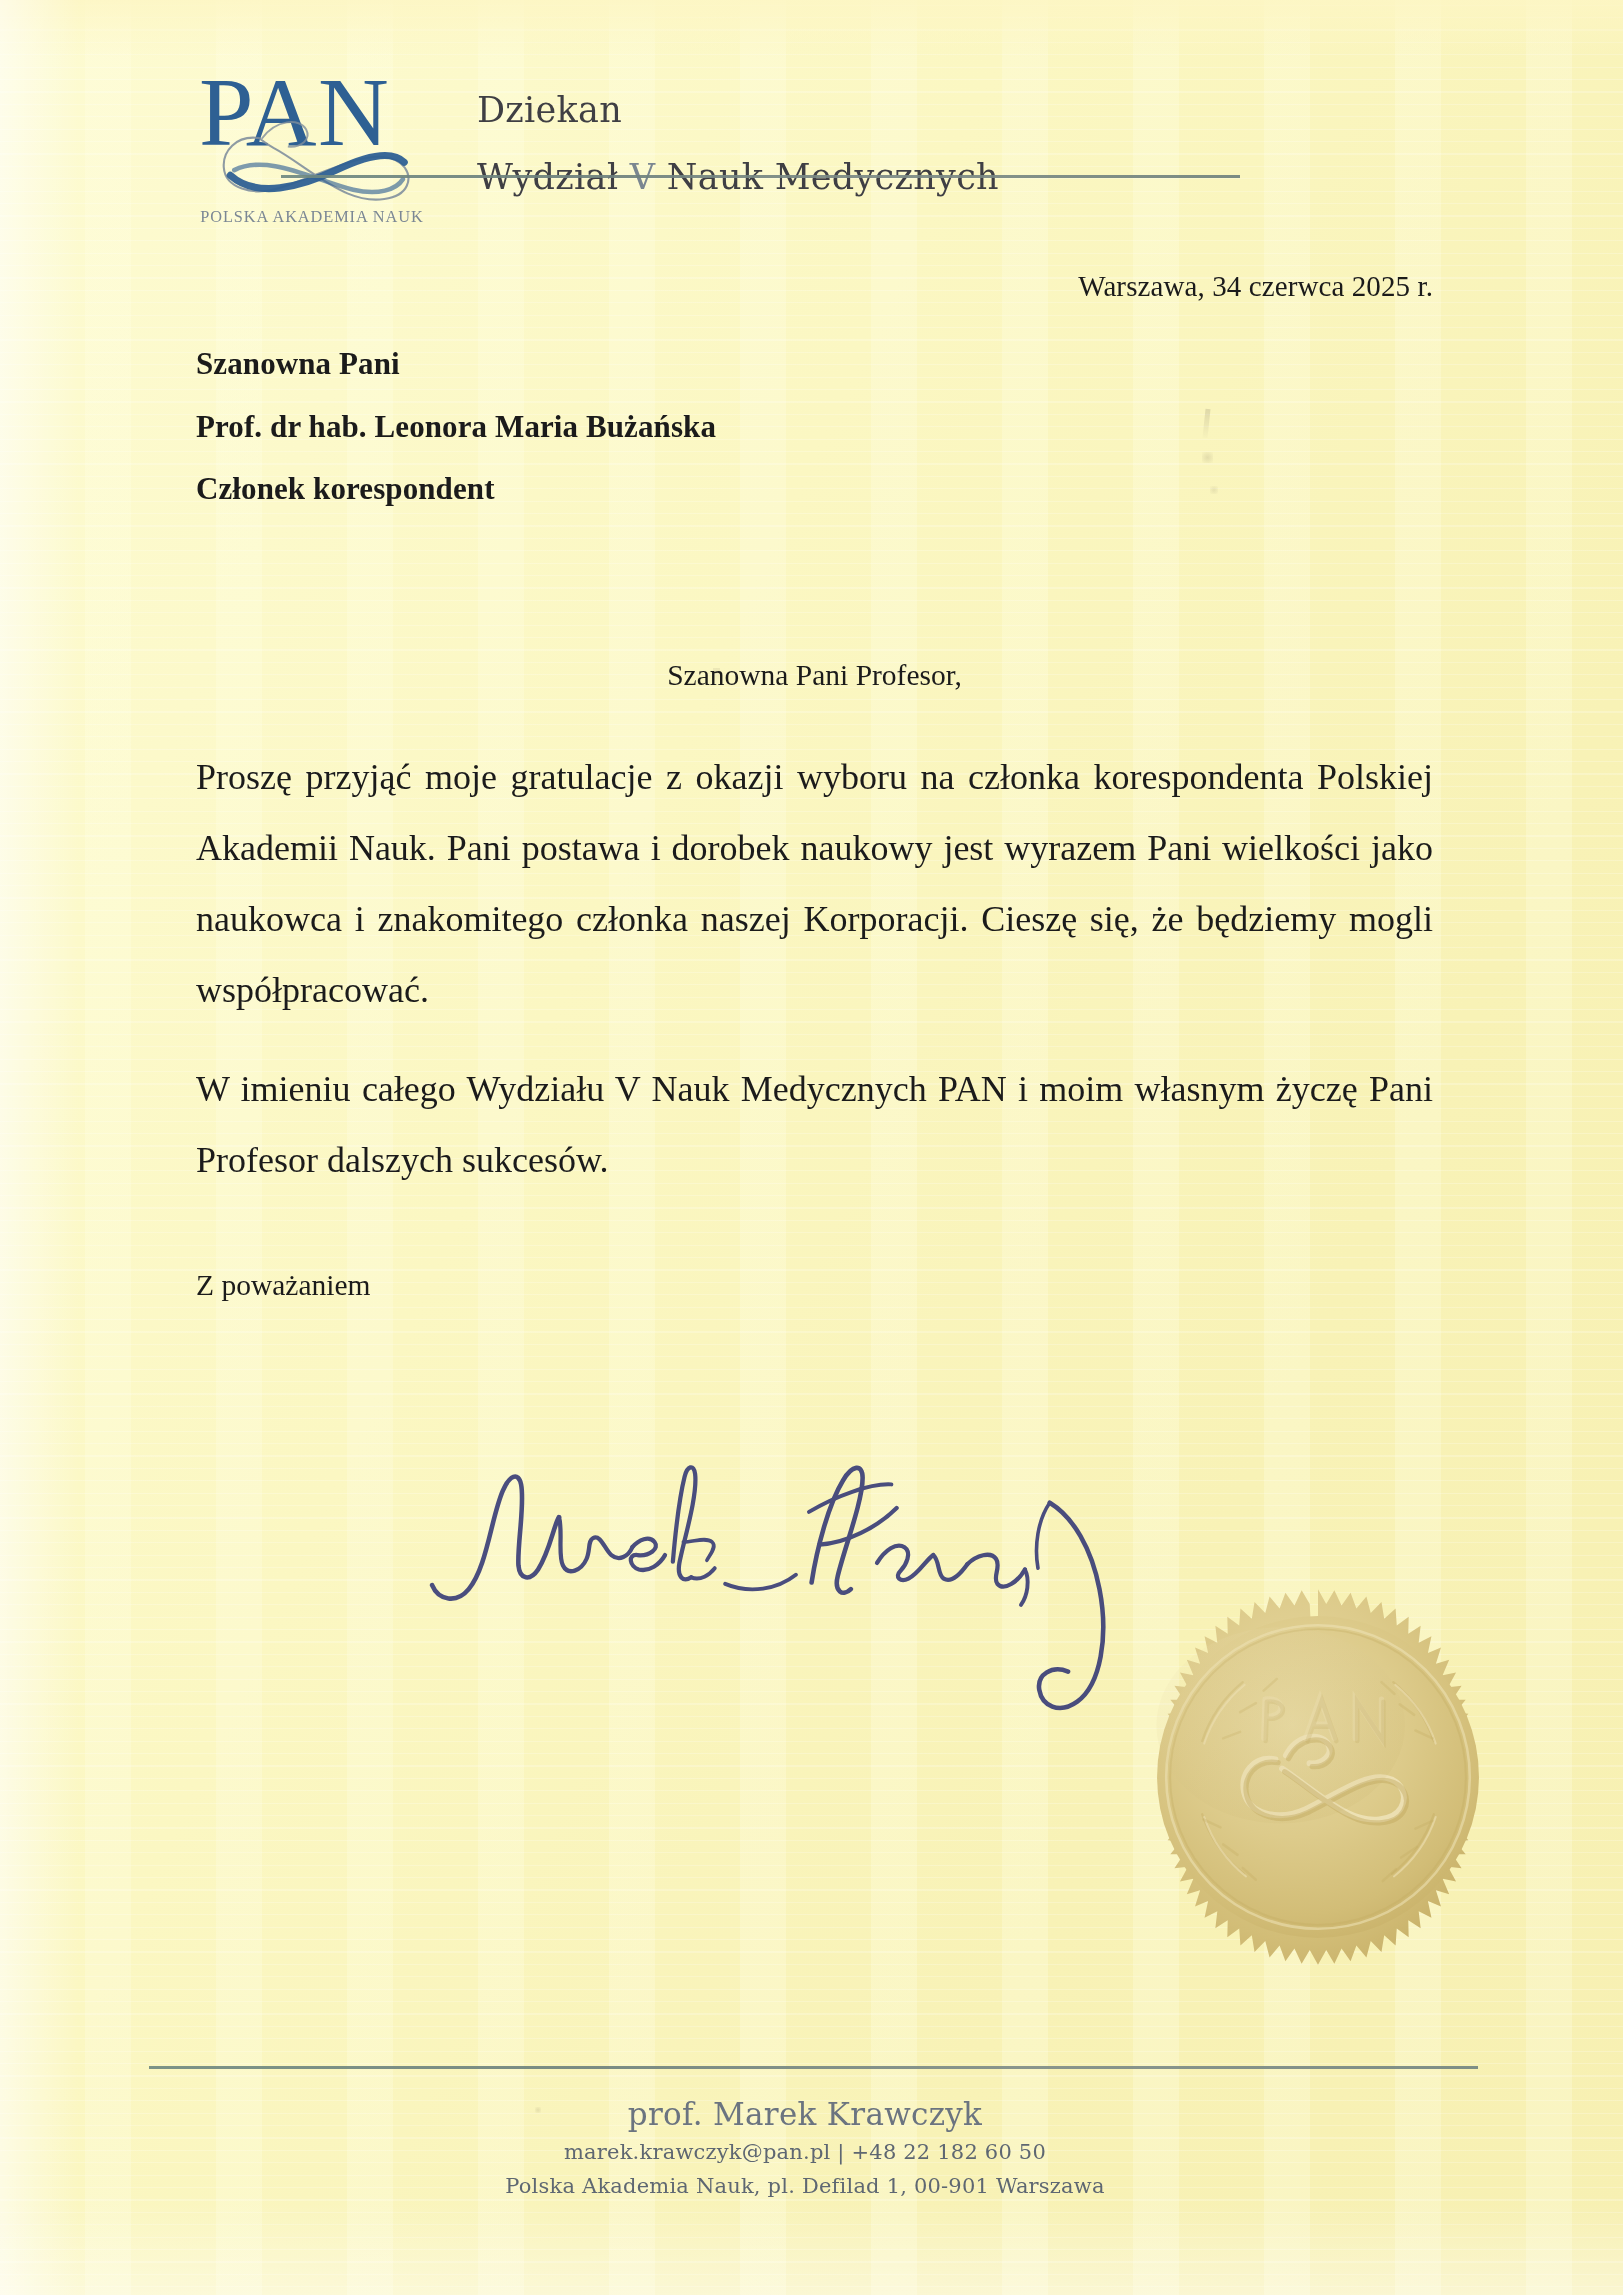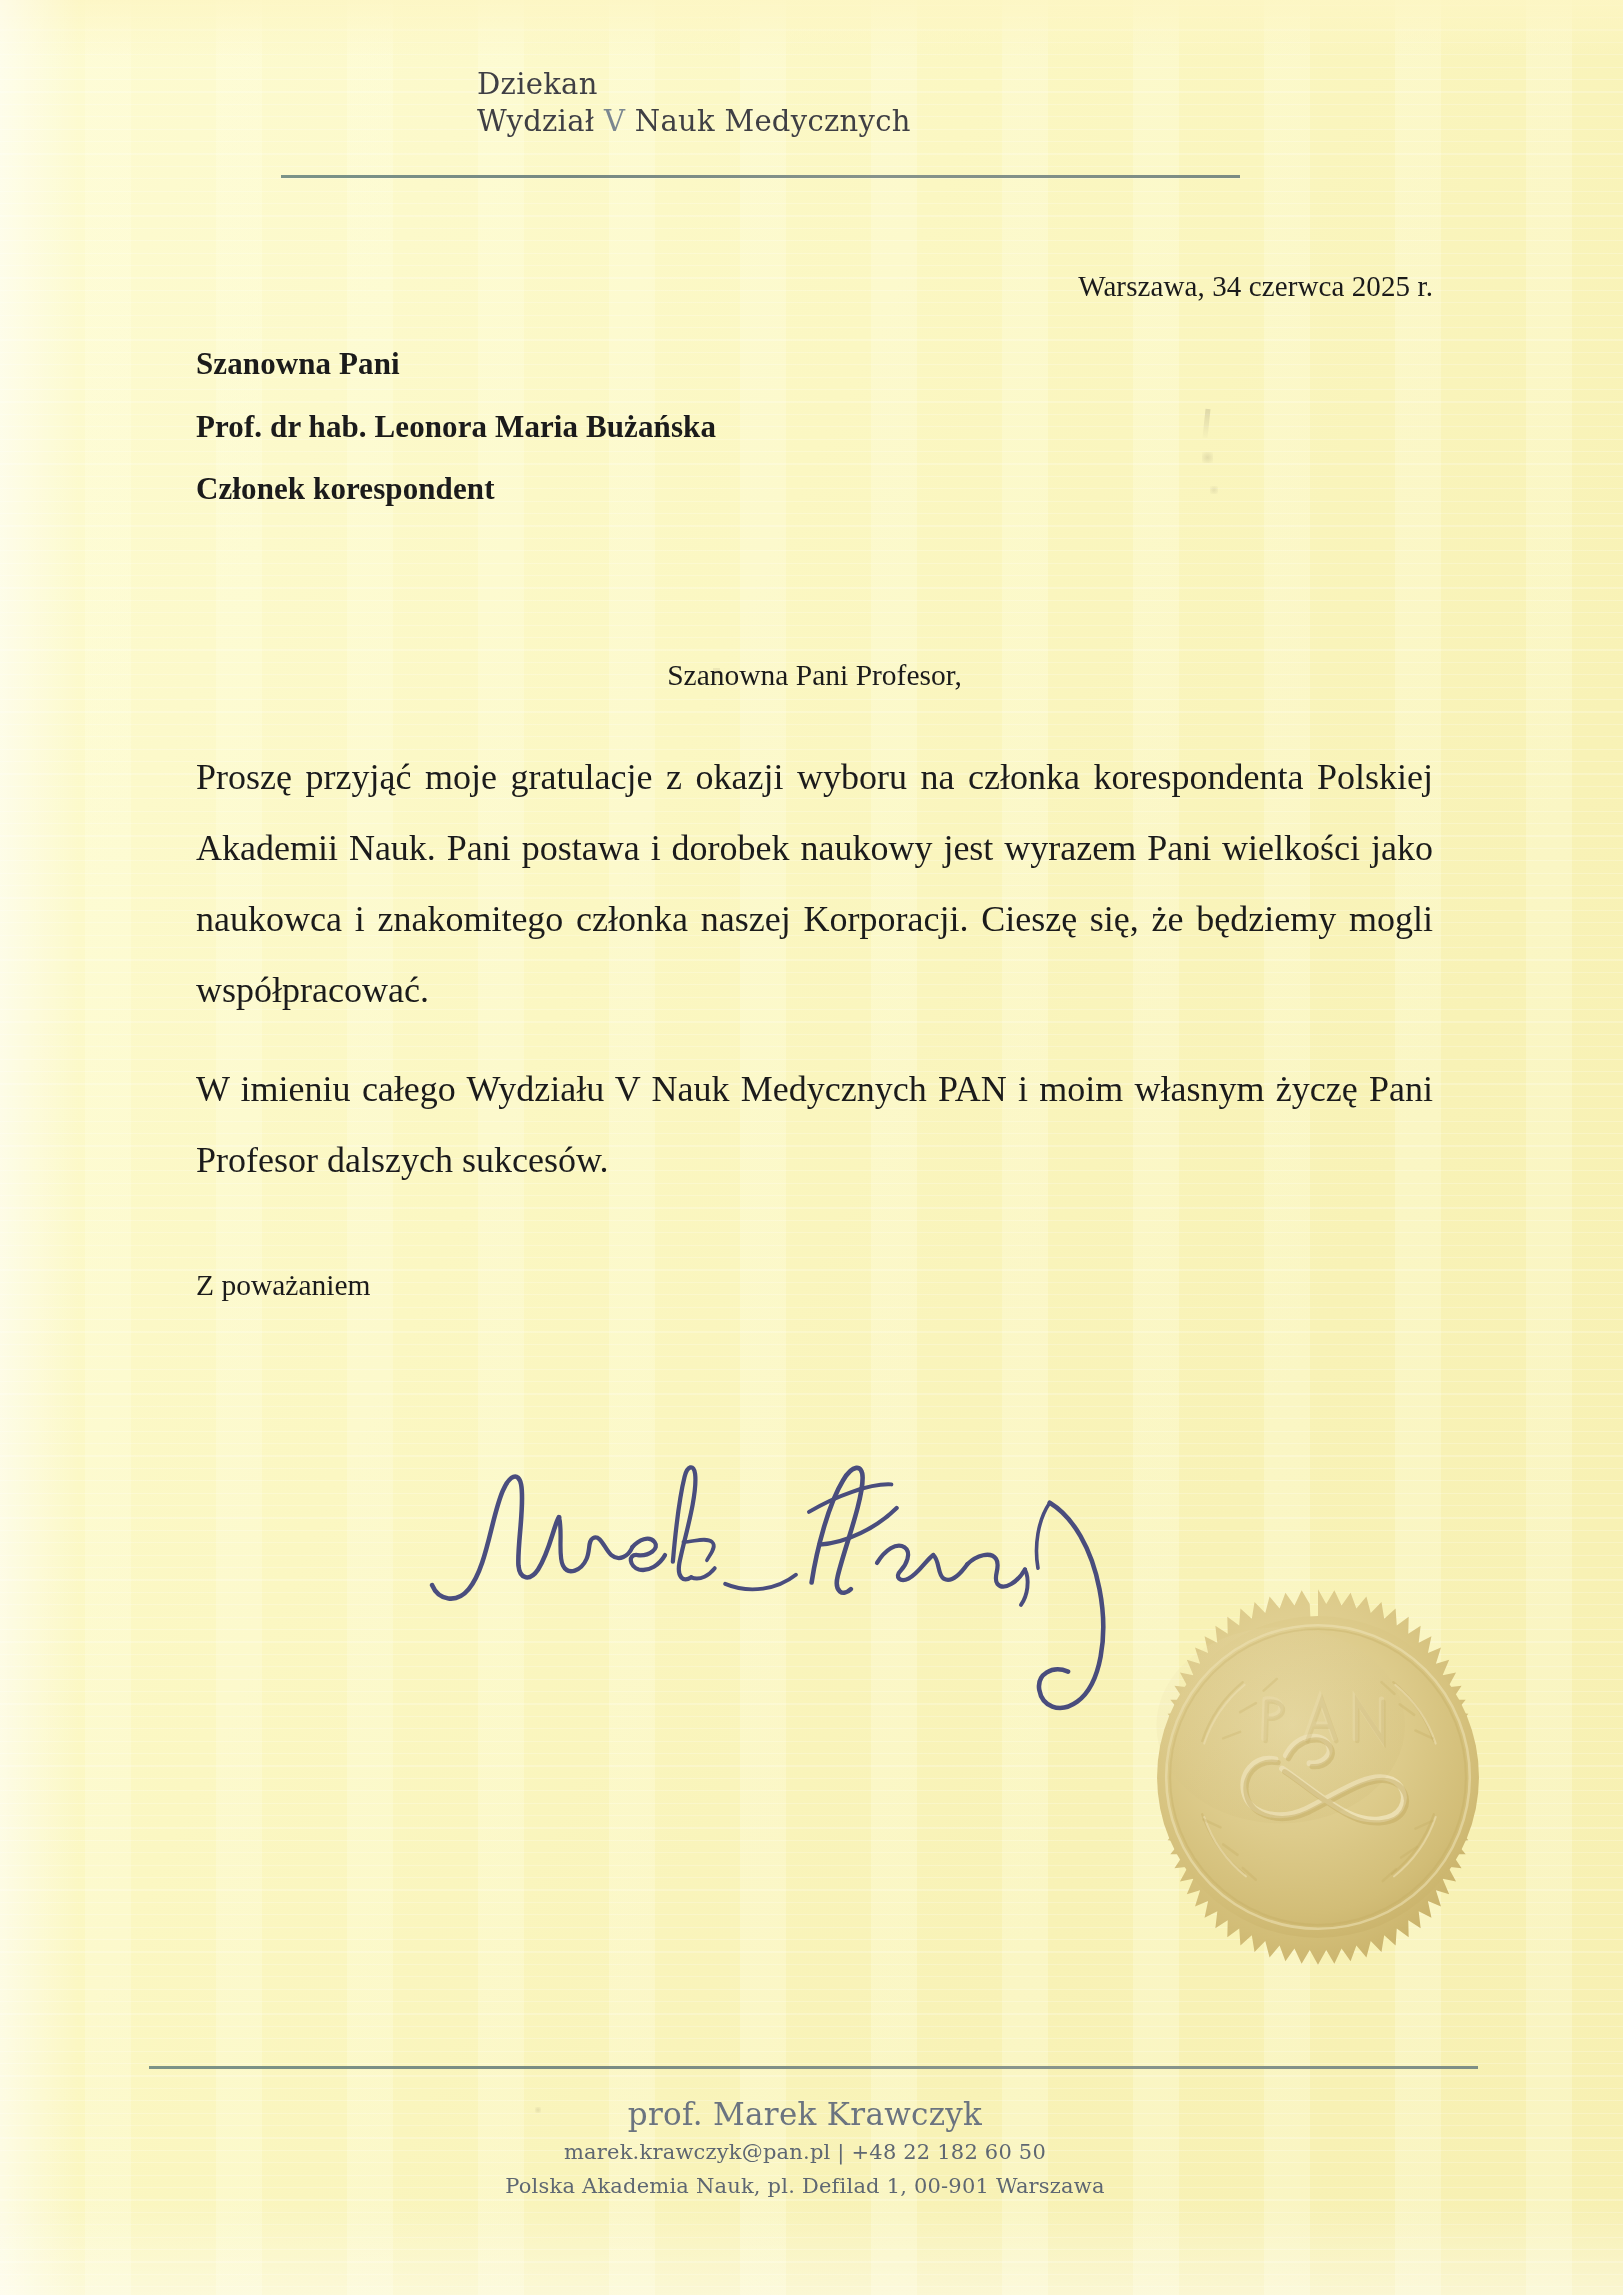--- a/index.html
+++ b/index.html
@@ -80,25 +80,26 @@
   .pan-logo svg { display: block; }
 
   .dept-block {
     position: absolute;
     left: 281px;
     top: 19.6px;
     width: 962px;
   }
   .dept-line {
     font-family: "DejaVu Serif", "Liberation Serif", serif;
-    font-size: 29px;
+    font-size: 35px;
     line-height: 1.30;
     color: #3f3f44;
     letter-spacing: 0.3px;
     white-space: nowrap;
+    margin-top: 22px;
   }
   .dept-line .roman-v {
     color: #7a8690;
   }
   .header-rule {
     position: absolute;
     left: 281px;
     top: 175px;
     width: 959px;
     height: 2.6px;
@@ -252,20 +253,38 @@
 <body>
 
 <div id="page">
 
   <div class="scan-top-glow"></div>
   <div class="scan-left-glow"></div>
   <div class="scan-bottom-fade"></div>
 
   <div class="letterhead">
 
+    <div class="pan-logo">
+      <svg width="236" height="183" viewBox="0 0 360 280" xmlns="http://www.w3.org/2000/svg">
+
+        <text x="4" y="132" font-family="Liberation Serif, DejaVu Serif, serif" font-size="150" fill="#2e6093" letter-spacing="2">PAN</text>
+
+        <path d="M96 121 C 60 116, 40 142, 42 166 C 44 196, 84 212, 132 196
+                 C 186 178, 246 146, 286 150 C 318 153, 330 176, 322 194
+                 C 312 216, 270 222, 232 206 C 190 188, 152 154, 118 136
+                 C 104 128, 99 123, 96 121 Z" fill="none" stroke="#7e8d9c" stroke-width="3.2" opacity="0.88"></path>
+
+        <path d="M52 178 C 92 214, 160 196, 214 170 C 264 146, 300 140, 318 158" fill="none" stroke="#2e6093" stroke-width="11" stroke-linecap="round" opacity="0.95"></path>
+        <path d="M58 170 C 110 144, 182 186, 240 200 C 278 209, 306 200, 316 184" fill="none" stroke="#2e6093" stroke-width="7" stroke-linecap="round" opacity="0.62"></path>
+
+        <path d="M100 122 C 122 92, 158 90, 168 108 C 176 123, 160 136, 140 134" fill="none" stroke="#7e8d9c" stroke-width="3" opacity="0.8"></path>
+
+        <text x="6" y="249" font-family="Liberation Serif, DejaVu Serif, serif" font-size="25" fill="#7b8794" letter-spacing="1.4">POLSKA AKADEMIA NAUK</text>
+      </svg>
+    </div>
 
     <div class="dept-block">
       <div class="dept-line">
         <span>Dziekan</span>
       </div>
       <div class="dept-line">
         <span>Wydział</span> <span class="roman-v">V</span> <span>Nauk Medycznych</span>
       </div>
     </div>
   </div>

